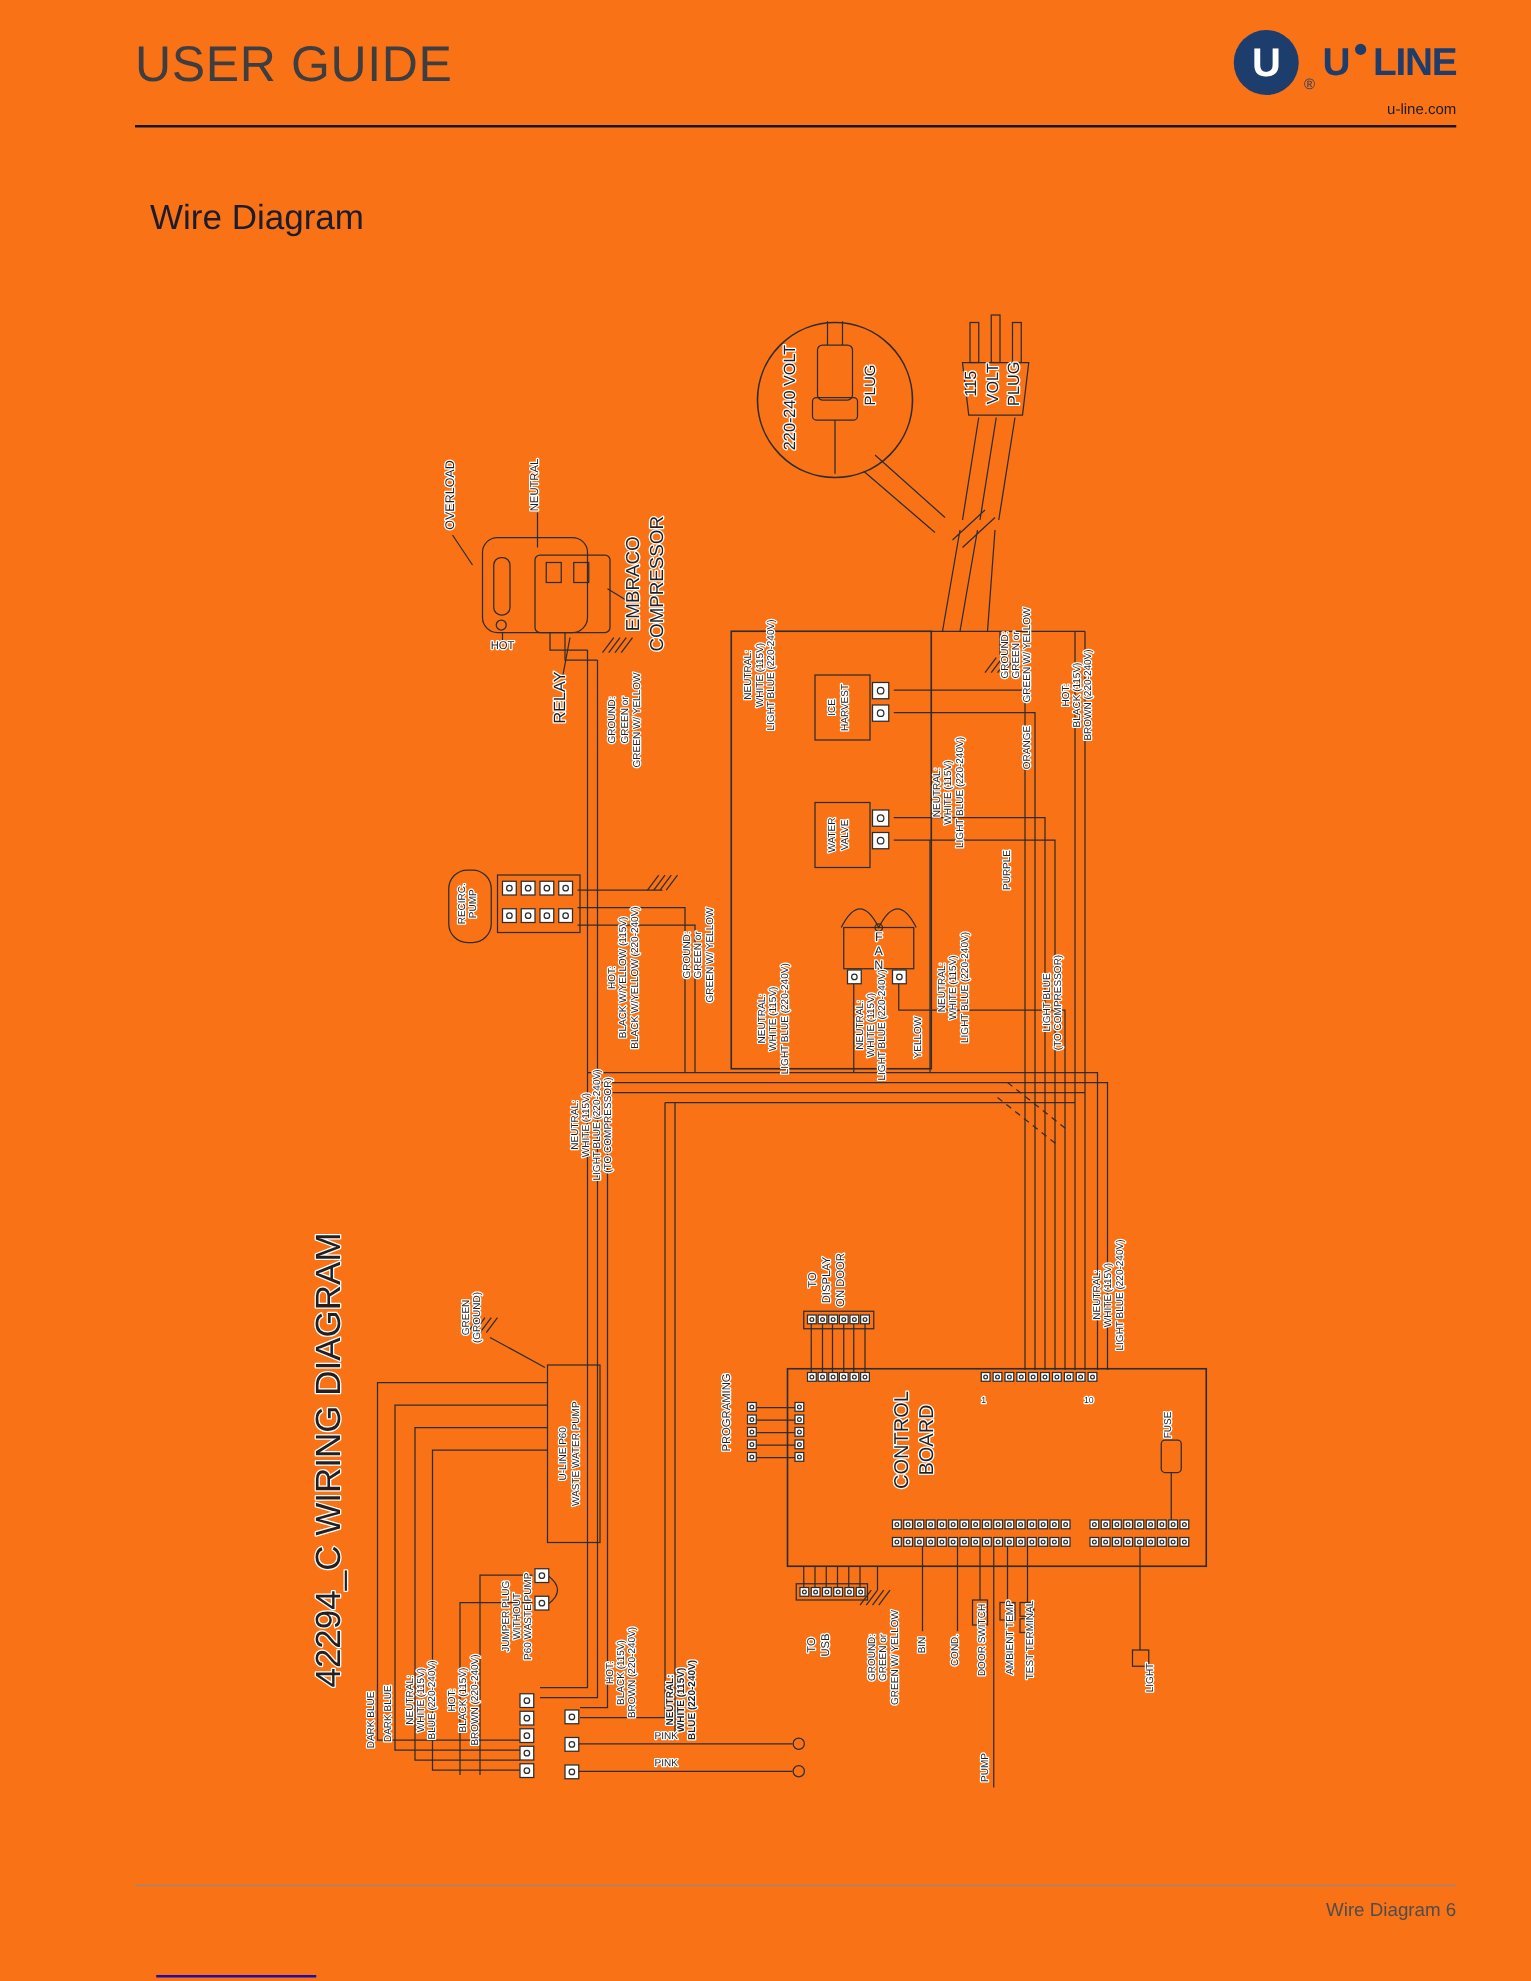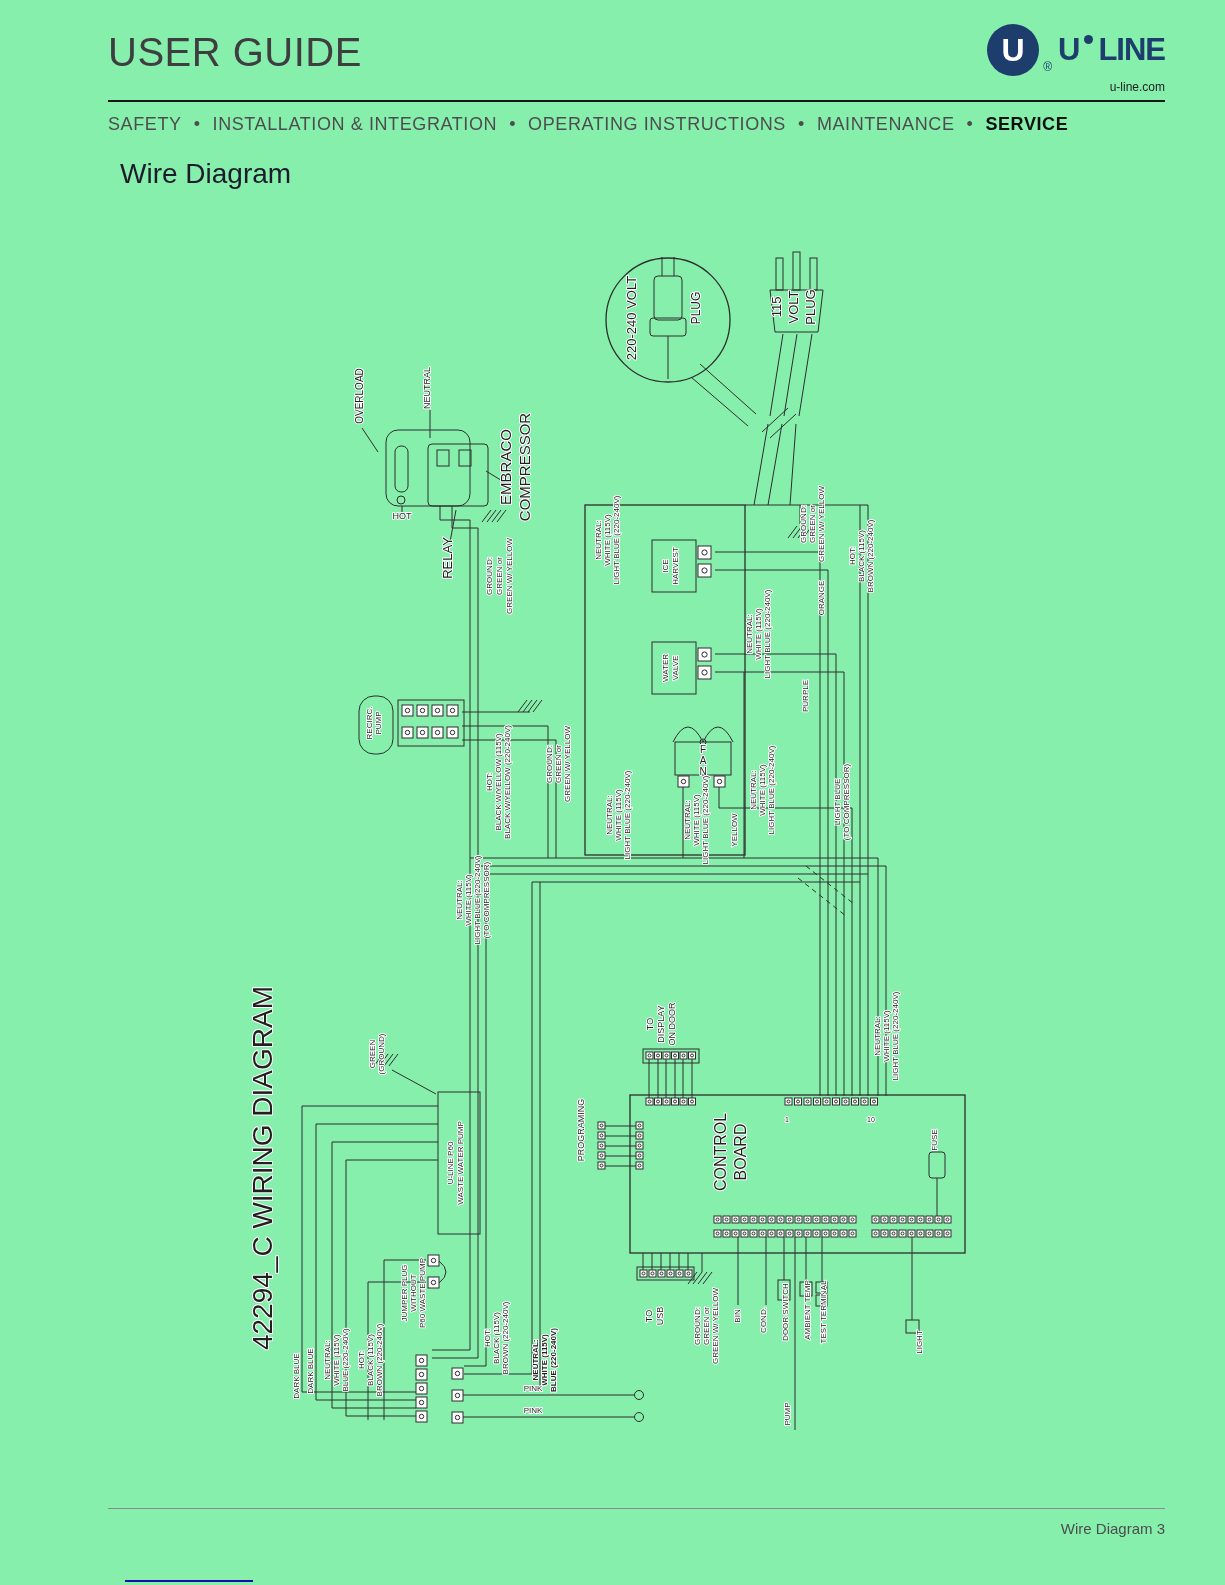--- a/index.html
+++ b/index.html
@@ -1,16 +1,16 @@
 <!DOCTYPE html>
 <html><head>
 <meta charset="utf-8">
 <style>
   html,body{margin:0;padding:0;background:#e8e8e8;}
-  .page{position:relative;width:1225px;height:1585px;background:#86efac;margin:0 auto;
+  .page{position:relative;width:1225px;height:1585px;background:#f97316;margin:0 auto;
         font-family:"Liberation Sans",sans-serif;overflow:hidden;}
   .doc-title{position:absolute;left:108px;top:30px;margin:0;font-size:40px;font-weight:400;
              color:#3e3d40;letter-spacing:.5px;}
   .brand{position:absolute;top:24px;right:60px;text-align:right;}
   .brand-top{display:flex;align-items:flex-start;justify-content:flex-end;gap:8px;}
   .mark{width:52px;height:52px;border-radius:50%;background:#1d3d6d;color:#fff;display:flex;
         align-items:center;justify-content:center;font-size:32px;font-weight:700;}
   .reg{font-size:12px;color:#1d3d6d;align-self:flex-end;margin:0 -2px 2px -4px;}
   .wordmark{font-size:31px;font-weight:700;color:#1d3d6d;letter-spacing:-1px;line-height:52px;white-space:nowrap;}
   .dot{display:inline-block;width:9px;height:9px;border-radius:50%;background:#1d3d6d;margin:0 5px;vertical-align:16px;}
@@ -43,23 +43,20 @@
         <span>U</span>
       </div>
       <span class="reg">®</span>
       <div class="wordmark"><span>U</span><span class="dot"></span><span>LINE</span></div>
     </div>
     <div class="site">u-line.com</div>
   </div>
 
   <div class="rule"></div>
 
-  <nav class="nav">
-    <span>SAFETY</span><span class="sep">•</span><span>INSTALLATION &amp; INTEGRATION</span><span class="sep">•</span><span>OPERATING INSTRUCTIONS</span><span class="sep">•</span><span>MAINTENANCE</span><span class="sep">•</span><span class="active">SERVICE</span>
-  </nav>
 
   <h2 class="heading">Wire Diagram</h2>
 
   <svg id="diagram-svg" class="diagram" width="1225" height="1585" viewBox="0 0 1225 1585">
 
     <g>
       <circle class="ln thick" cx="668" cy="320" r="62"></circle>
       <rect class="ln" x="654" y="276" width="28" height="44" rx="4"></rect>
       <path class="ln" d="M662,276 V257 M674,276 V257"></path>
       <rect class="ln" x="650" y="318" width="36" height="18" rx="3"></rect>
@@ -438,15 +435,15 @@
         <text transform="translate(490,1338) rotate(-90)" font-size="8" text-anchor="middle"><tspan x="0" dy="0">HOT:</tspan><tspan x="0" dy="9">BLACK (115V)</tspan><tspan x="0" dy="9">BROWN (220-240V)</tspan></text>
         <text transform="translate(538,1360) rotate(-90)" font-size="8" text-anchor="middle" font-weight="bold"><tspan x="0" dy="0">NEUTRAL:</tspan><tspan x="0" dy="9">WHITE (115V)</tspan><tspan x="0" dy="9">BLUE (220-240V)</tspan></text>
         <text transform="translate(533,1391) rotate(0)" font-size="8" text-anchor="middle"><tspan x="0" dy="0">PINK</tspan></text>
         <text transform="translate(533,1413) rotate(0)" font-size="8" text-anchor="middle"><tspan x="0" dy="0">PINK</tspan></text>
         <text transform="translate(787,1122) rotate(0)" font-size="7" text-anchor="middle"><tspan x="0" dy="0">1</tspan></text>
         <text transform="translate(871,1122) rotate(0)" font-size="7" text-anchor="middle"><tspan x="0" dy="0">10</tspan></text>
       </g>
   </svg>
 
   <div class="frule"></div>
-  <div class="pagenum">Wire Diagram 3</div>
+  <div class="pagenum">Wire Diagram 6</div>
   <div class="bluelink"></div>
 </div>
 
 </body></html>

